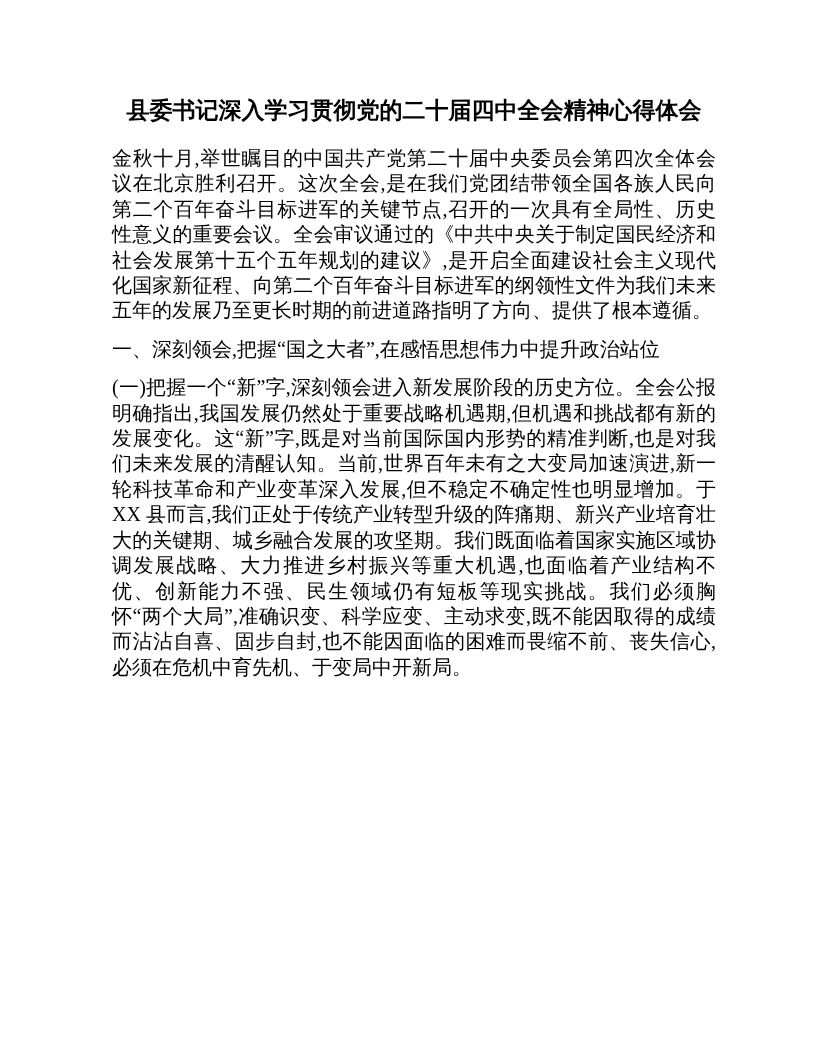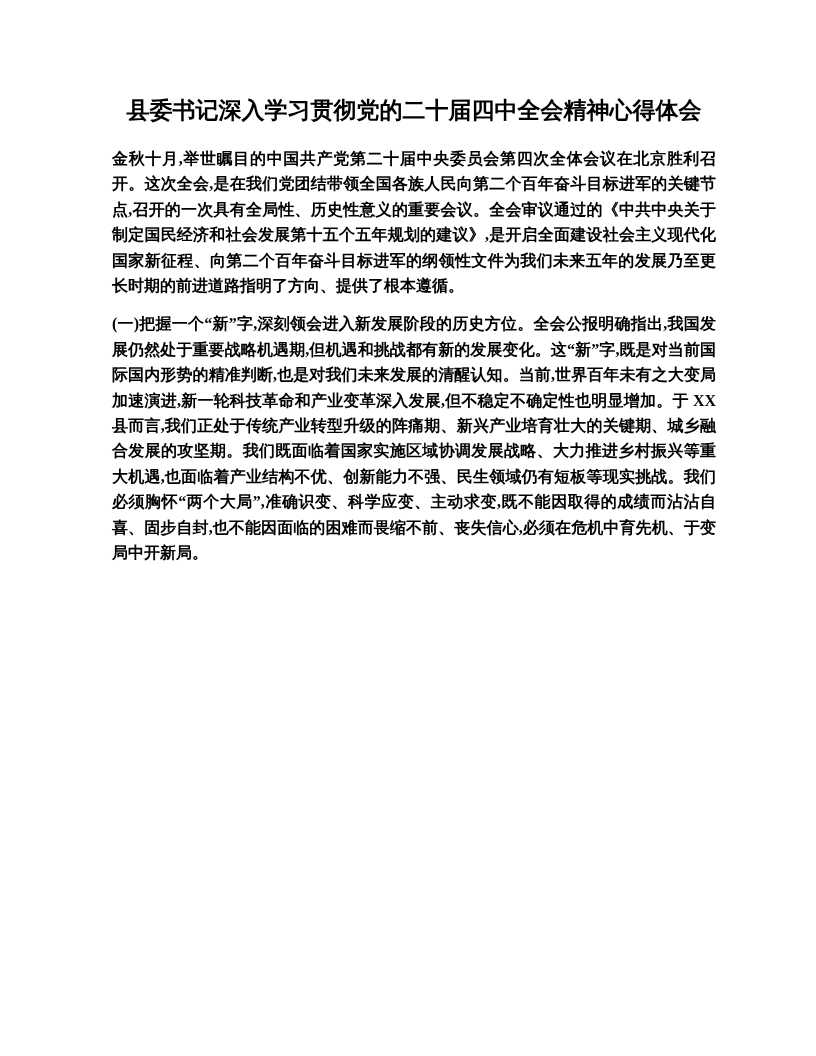--- a/index.html
+++ b/index.html
@@ -19,33 +19,34 @@
     overflow: hidden;
   }
   .doc-title {
     font-size: 23px;
     font-weight: bold;
     text-align: center;
     line-height: 38px;
     margin: 0 0 16px 0;
   }
   .doc-para, .doc-heading {
-    font-size: 16px;
-    font-weight: bold;
+    font-size: 20px;
+    font-weight: normal;
     line-height: 25.4px;
     text-align: justify;
     margin: 0 0 13px 0;
   }
 </style>
 </head>
 <body>
 
 <div class="page">
   <h1 class="doc-title">县委书记深入学习贯彻党的二十届四中全会精神心得体会</h1>
 
   <p class="doc-para">金秋十月,举世瞩目的中国共产党第二十届中央委员会第四次全体会议在北京胜利召开。这次全会,是在我们党团结带领全国各族人民向第二个百年奋斗目标进军的关键节点,召开的一次具有全局性、历史性意义的重要会议。全会审议通过的《中共中央关于制定国民经济和社会发展第十五个五年规划的建议》,是开启全面建设社会主义现代化国家新征程、向第二个百年奋斗目标进军的纲领性文件为我们未来五年的发展乃至更长时期的前进道路指明了方向、提供了根本遵循。</p>
 
 
+  <h2 class="doc-heading">一、深刻领会,把握“国之大者”,在感悟思想伟力中提升政治站位</h2>
 
 
   <p class="doc-para">(一)把握一个“新”字,深刻领会进入新发展阶段的历史方位。全会公报明确指出,我国发展仍然处于重要战略机遇期,但机遇和挑战都有新的发展变化。这“新”字,既是对当前国际国内形势的精准判断,也是对我们未来发展的清醒认知。当前,世界百年未有之大变局加速演进,新一轮科技革命和产业变革深入发展,但不稳定不确定性也明显增加。于 XX 县而言,我们正处于传统产业转型升级的阵痛期、新兴产业培育壮大的关键期、城乡融合发展的攻坚期。我们既面临着国家实施区域协调发展战略、大力推进乡村振兴等重大机遇,也面临着产业结构不优、创新能力不强、民生领域仍有短板等现实挑战。我们必须胸怀“两个大局”,准确识变、科学应变、主动求变,既不能因取得的成绩而沾沾自喜、固步自封,也不能因面临的困难而畏缩不前、丧失信心,必须在危机中育先机、于变局中开新局。</p>
 
 </div>
 
 </body></html>

